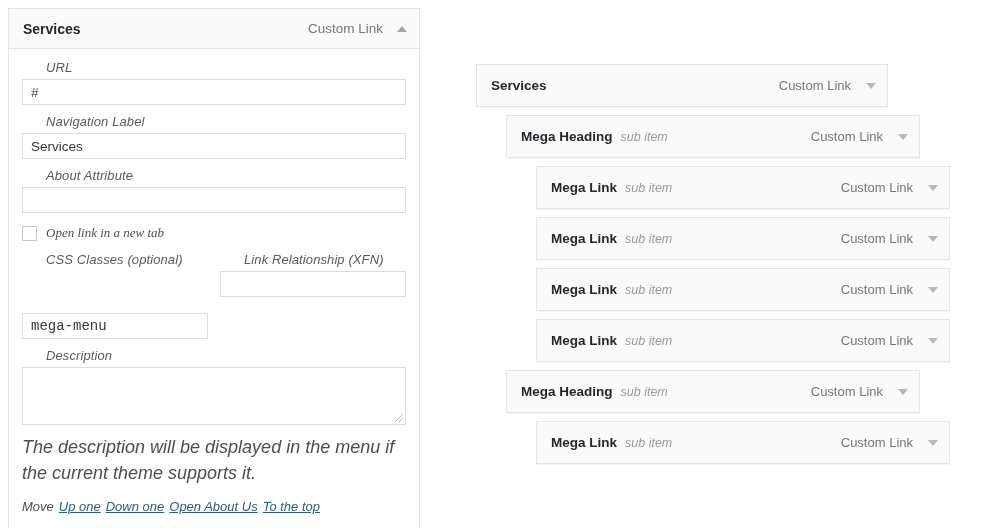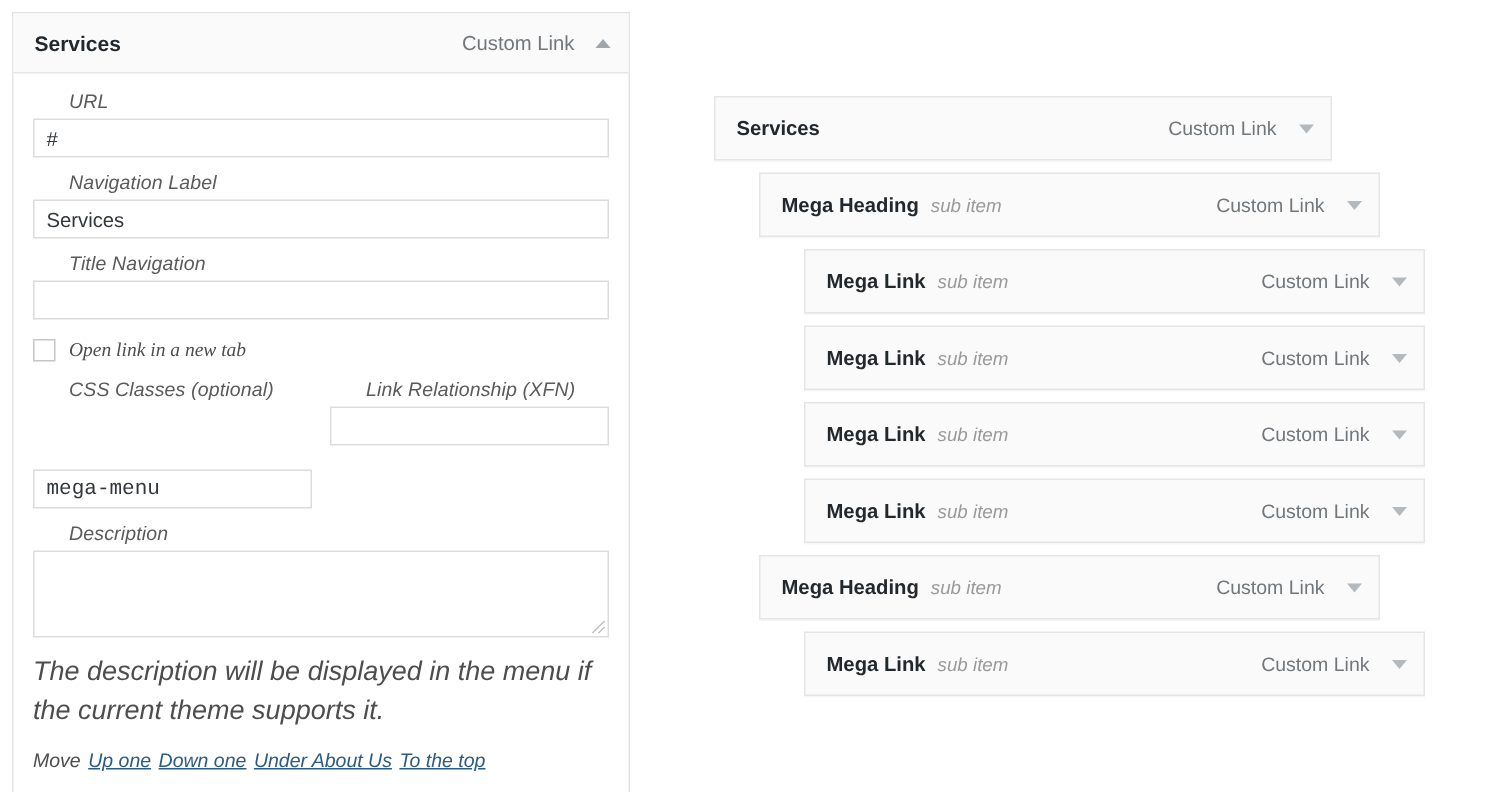--- a/index.html
+++ b/index.html
@@ -235,21 +235,21 @@
       <span class="field-label">URL</span>
       <input class="txt-input" type="text" value="#" style="">
     </div>
 
     <div class="fld">
       <span class="field-label">Navigation Label</span>
       <input class="txt-input" type="text" value="Services" style="">
     </div>
 
     <div class="fld">
-      <span class="field-label">Title Navigation</span>
+      <span class="field-label">About Attribute</span>
       <input class="txt-input" type="text" value="" style="">
     </div>
 
     <div class="checkbox-row">
       <span class="cbx"></span>
       <span class="cbx-label">Open link in a new tab</span>
     </div>
 
     <div class="two-col">
       <div>
@@ -267,21 +267,21 @@
       <textarea class="desc-area" style=""></textarea>
       <svg class="resize-grip" viewBox="0 0 10 10">
         <line x1="1" y1="9" x2="9" y2="1" stroke="#888" stroke-width="1"></line>
         <line x1="5" y1="9" x2="9" y2="5" stroke="#888" stroke-width="1"></line>
       </svg>
     </div>
 
     <p class="help-text">The description will be displayed in the menu if the current theme supports it.</p>
 
     <div class="move-row">
-      <span>Move</span><a href="#">Up one</a><a href="#">Down one</a><a href="#">Under About Us</a><a href="#">To the top</a>
+      <span>Move</span><a href="#">Up one</a><a href="#">Down one</a><a href="#">Open About Us</a><a href="#">To the top</a>
     </div>
 
     <div class="actions-row">
       <span class="remove-link">Remove</span>
       <span class="sep">|</span>
       <span class="cancel-link">Cancel</span>
     </div>
 
   </div>
 </div>

